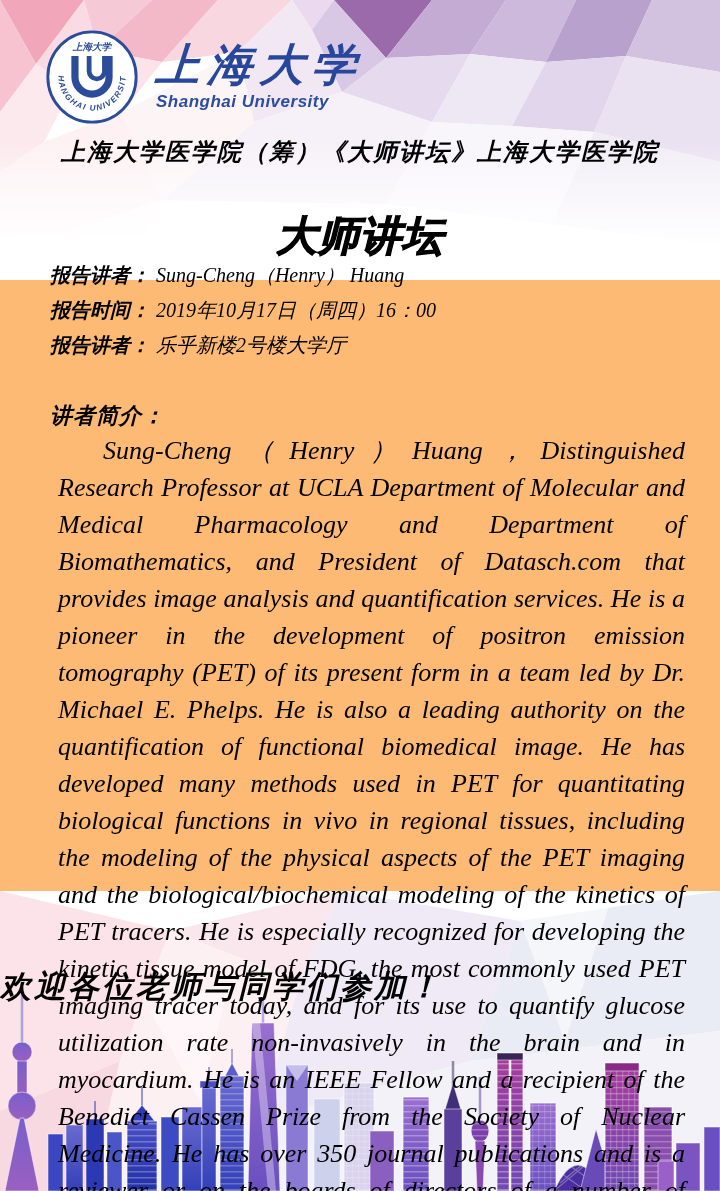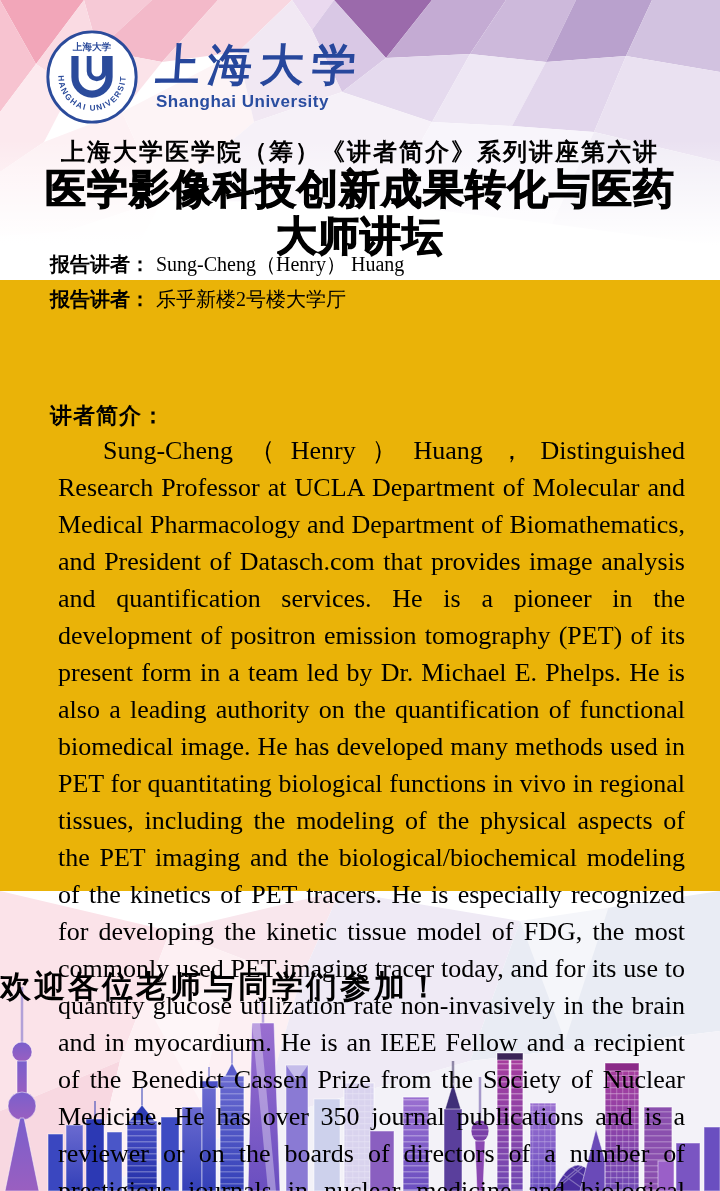--- a/index.html
+++ b/index.html
@@ -1,17 +1,17 @@
 <!DOCTYPE html>
 <html><head>
 <meta charset="utf-8">
 <style>
   html,body{margin:0;padding:0;background:#888;}
-  .page{position:relative;width:720px;height:1191px;margin:0 auto;background:#eab308;overflow:hidden;
-        font-family:"Liberation Serif", serif;color:#000;}
+  .page{position:relative;width:720px;height:1191px;margin:0 auto;background:#fdba74;overflow:hidden;
+        font-family:"Liberation Serif", serif;color:#000;font-style:italic;}
   .deco{position:absolute;left:0;z-index:0;pointer-events:none;}
   #deco-top{top:0;}
   #deco-bottom{bottom:0;}
   .content{position:absolute;inset:0;z-index:2;}
 
   
   .logo-row{position:absolute;left:44px;top:28px;display:flex;align-items:center;gap:16px;}
   .logo-txt{display:flex;flex-direction:column;justify-content:center;}
   .logo-cn{font-size:44px;font-weight:bold;color:#27479c;letter-spacing:8px;
            font-family:"Liberation Serif", serif;transform:skewX(-4deg);line-height:1.1;}
@@ -19,21 +19,21 @@
            font-family:"Liberation Sans", sans-serif;}
 
   
   .series{position:absolute;top:136px;left:0;width:100%;text-align:center;
           font-size:24px;font-weight:bold;letter-spacing:2px;font-family:"Liberation Serif", serif;}
   .title{position:absolute;top:166px;left:0;width:100%;text-align:center;margin:0;
          font-size:41px;line-height:47px;font-weight:900;letter-spacing:1px;
          font-family:"Liberation Sans", sans-serif;-webkit-text-stroke:1.1px #000;}
 
   
-  .info{position:absolute;left:50px;top:252px;}
+  .info{position:absolute;left:50px;top:263px;}
   .info-row{font-size:20px;line-height:24px;margin-bottom:11px;white-space:nowrap;}
   .info-label{font-weight:bold;font-family:"Liberation Serif", serif;margin-right:6px;}
   .info-value{font-family:"Liberation Serif", serif;}
 
   
   .bio-h{position:absolute;left:50px;top:401px;font-size:22px;font-weight:bold;letter-spacing:1px;}
   .bio-p{position:absolute;left:50px;top:424px;width:627px;margin:8px;
          font-size:26px;line-height:37px;text-align:justify;text-indent:45px;
          font-family:"Liberation Serif", serif;}
 
@@ -217,28 +217,31 @@
           <path d="M38,28 V50 a12,12 0 0 0 24,0 V28" stroke="#ffffff" stroke-width="4"></path>
           <path d="M47,28 V44 a8,8 0 0 0 16,0 V28" stroke-width="5"></path>
         </g>
       </svg>
       <div class="logo-txt">
         <div class="logo-cn">上海大学</div>
         <div class="logo-en">Shanghai University</div>
       </div>
     </div>
 
-    <div class="series">上海大学医学院（筹）《讲者简介》系列讲座第六讲</div>
-    <h1 class="title"><span>医学影像科技创新成果转化与医药</span><br><span>大师讲坛</span></h1>
+    <div class="series">上海大学医学院（筹）《大师讲坛》上海大学医学院</div>
+    <h1 class="title"><br><span>大师讲坛</span></h1>
 
     <div class="info">
       <div class="info-row">
         <span class="info-label">报告讲者：</span><span class="info-value">Sung-Cheng（Henry） Huang</span>
       </div>
       <div class="info-row">
+        <span class="info-label">报告时间：</span><span class="info-value">2019年10月17日（周四）16：00</span>
+      </div>
+      <div class="info-row">
         <span class="info-label">报告讲者：</span><span class="info-value">乐乎新楼2号楼大学厅</span>
       </div>
     </div>
 
     <div class="bio-h">讲者简介：</div>
     <p class="bio-p">Sung-Cheng（Henry）Huang，Distinguished Research Professor at UCLA Department of Molecular and Medical Pharmacology and Department of Biomathematics, and President of Datasch.com that provides image analysis and quantification services. He is a pioneer in the development of positron emission tomography (PET) of its present form in a team led by Dr. Michael E. Phelps. He is also a leading authority on the quantification of functional biomedical image. He has developed many methods used in PET for quantitating biological functions in vivo in regional tissues, including the modeling of the physical aspects of the PET imaging and the biological/biochemical modeling of the kinetics of PET tracers. He is especially recognized for developing the kinetic tissue model of FDG, the most commonly used PET imaging tracer today, and for its use to quantify glucose utilization rate non-invasively in the brain and in myocardium. He is an IEEE Fellow and a recipient of the Benedict Cassen Prize from the Society of Nuclear Medicine. He has over 350 journal publications and is a reviewer or on the boards of directors of a number of prestigious journals in nuclear medicine and biological imaging.</p>
 
     <div class="cta">欢迎各位老师与同学们参加！</div>
 
   </div>

